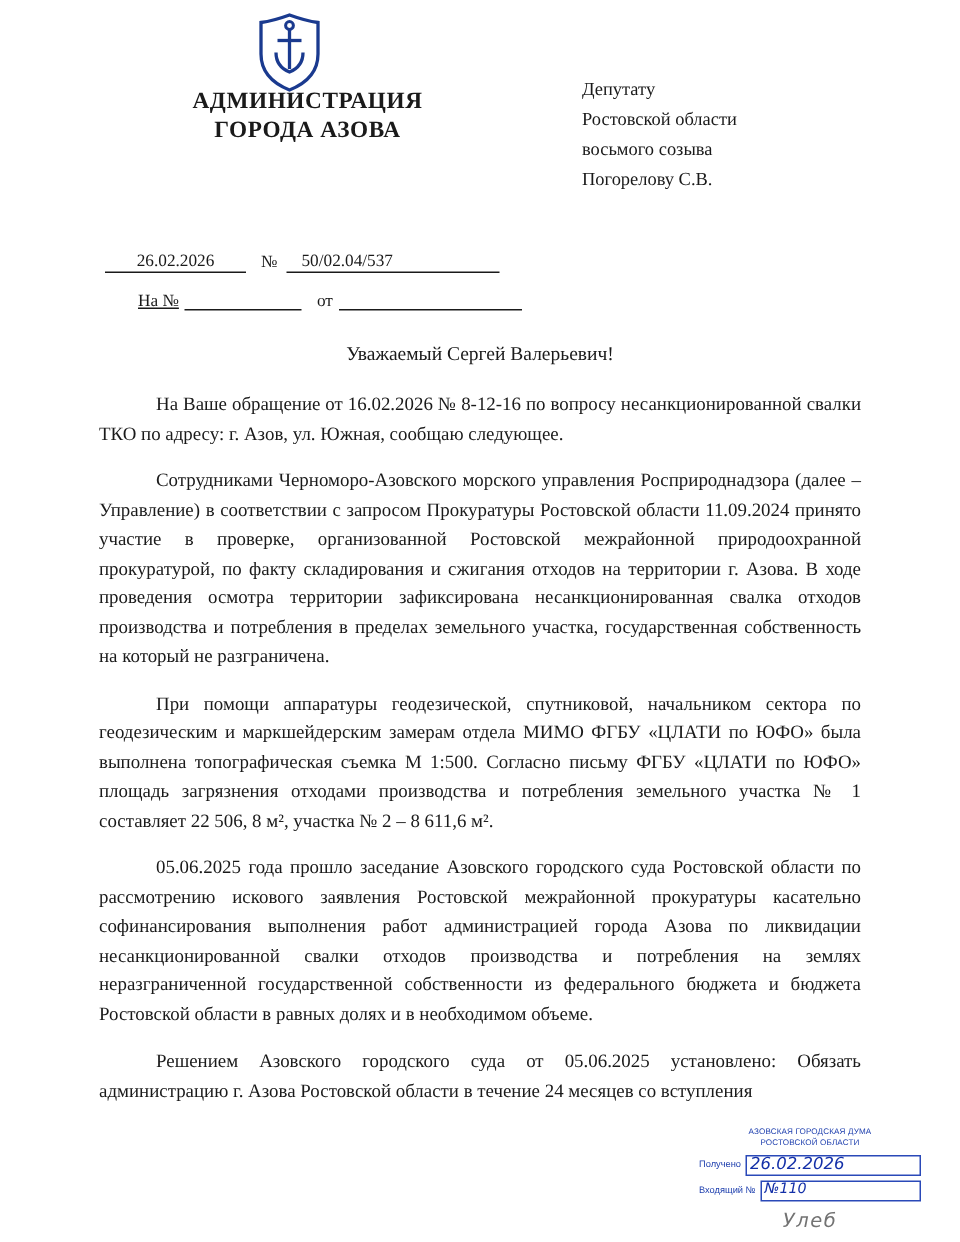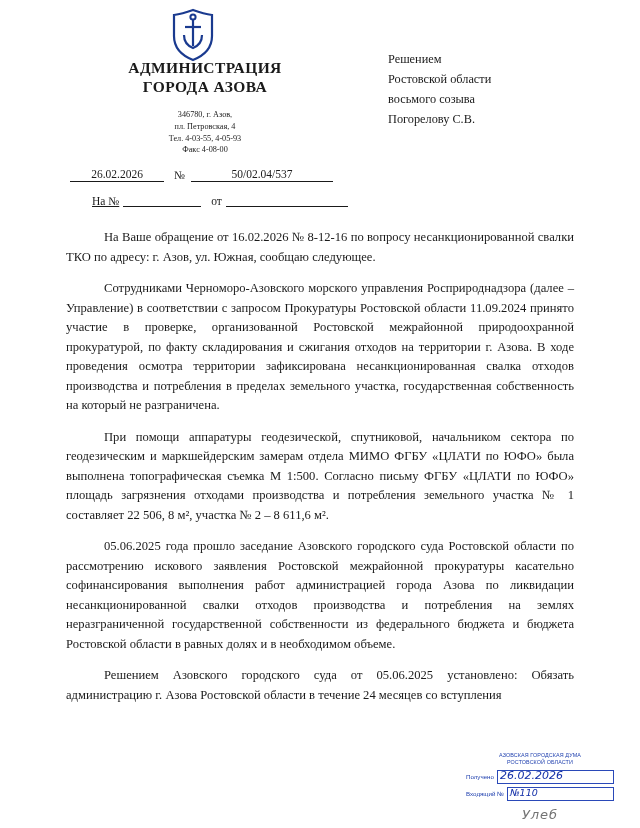--- a/index.html
+++ b/index.html
@@ -80,21 +80,20 @@
     min-width: 78px;
     text-align: center;
   }
   .ref-no-label {
     padding: 0 6px 1px 10px;
   }
   .ref-no {
     border-bottom: 1px solid #1a1a1a;
     padding: 0 10px 1px 10px;
     min-width: 122px;
-    text-align: center;
   }
   .onref {
     position: absolute;
     left: 92px;
     top: 193px;
     font-size: 11.5px;
     display: flex;
     align-items: flex-end;
   }
   .onref .lbl { padding-right: 4px; text-decoration: underline; }
@@ -202,50 +201,45 @@
         <path d="M14 27 C14 34 18 38 23 40 C28 38 32 34 32 27" fill="none" stroke="#1a3a8f" stroke-width="2.2"></path>
         <circle cx="23" cy="9" r="2.6" fill="none" stroke="#1a3a8f" stroke-width="2"></circle>
       </svg>
     </div>
 
     <div class="org-block">
       <div class="org-title">
         <div>АДМИНИСТРАЦИЯ</div>
         <div>ГОРОДА АЗОВА</div>
       </div>
-      <div class="org-addr">
-        <div>346780, г. Азов,</div>
-        <div>пл. Петровская, 4</div>
-        <div>Тел. 4-03-55, 4-05-93</div>
-        <div>Факс 4-08-00</div>
-      </div>
     </div>
 
     <div class="addressee">
-      <div>Решением</div>
+      <div>Депутату</div>
       <div>Ростовской области</div>
       <div>восьмого созыва</div>
       <div class="nm">Погорелову С.В.</div>
     </div>
   </div>
 
   <div class="refline">
     <span class="ref-date">26.02.2026</span>
     <span class="ref-no-label">№</span>
     <span class="ref-no">50/02.04/537</span>
   </div>
 
   <div class="onref">
     <span class="lbl">На №</span>
     <span class="blank1"></span>
     <span class="ot">от</span>
     <span class="blank2"></span>
   </div>
 
   <div class="body">
+    <div class="salutation">Уважаемый Сергей Валерьевич!</div>
     <p class="para">На Ваше обращение от 16.02.2026 № 8-12-16 по вопросу несанкционированной свалки ТКО по адресу: г. Азов, ул. Южная, сообщаю следующее.</p>
     <p class="para">Сотрудниками Черноморо-Азовского морского управления Росприроднадзора (далее – Управление) в соответствии с запросом Прокуратуры Ростовской области 11.09.2024 принято участие в проверке, организованной Ростовской межрайонной природоохранной прокуратурой, по факту складирования и сжигания отходов на территории г. Азова. В ходе проведения осмотра территории зафиксирована несанкционированная свалка отходов производства и потребления в пределах земельного участка, государственная собственность на который не разграничена.</p>
     <p class="para">При помощи аппаратуры геодезической, спутниковой, начальником сектора по геодезическим и маркшейдерским замерам отдела МИМО ФГБУ «ЦЛАТИ по ЮФО» была выполнена топографическая съемка М 1:500. Согласно письму ФГБУ «ЦЛАТИ по ЮФО» площадь загрязнения отходами производства и потребления земельного участка № 1 составляет 22 506, 8 м², участка № 2 – 8 611,6 м².</p>
     <p class="para">05.06.2025 года прошло заседание Азовского городского суда Ростовской области по рассмотрению искового заявления Ростовской межрайонной прокуратуры касательно софинансирования выполнения работ администрацией города Азова по ликвидации несанкционированной свалки отходов производства и потребления на землях неразграниченной государственной собственности из федерального бюджета и бюджета Ростовской области в равных долях и в необходимом объеме.</p>
     <p class="para">Решением Азовского городского суда от 05.06.2025 установлено: Обязать администрацию г. Азова Ростовской области в течение 24 месяцев со вступления</p>
   </div>
 
   <div class="stamp">
     <div class="stamp-title">
       <div>АЗОВСКАЯ ГОРОДСКАЯ ДУМА</div>

